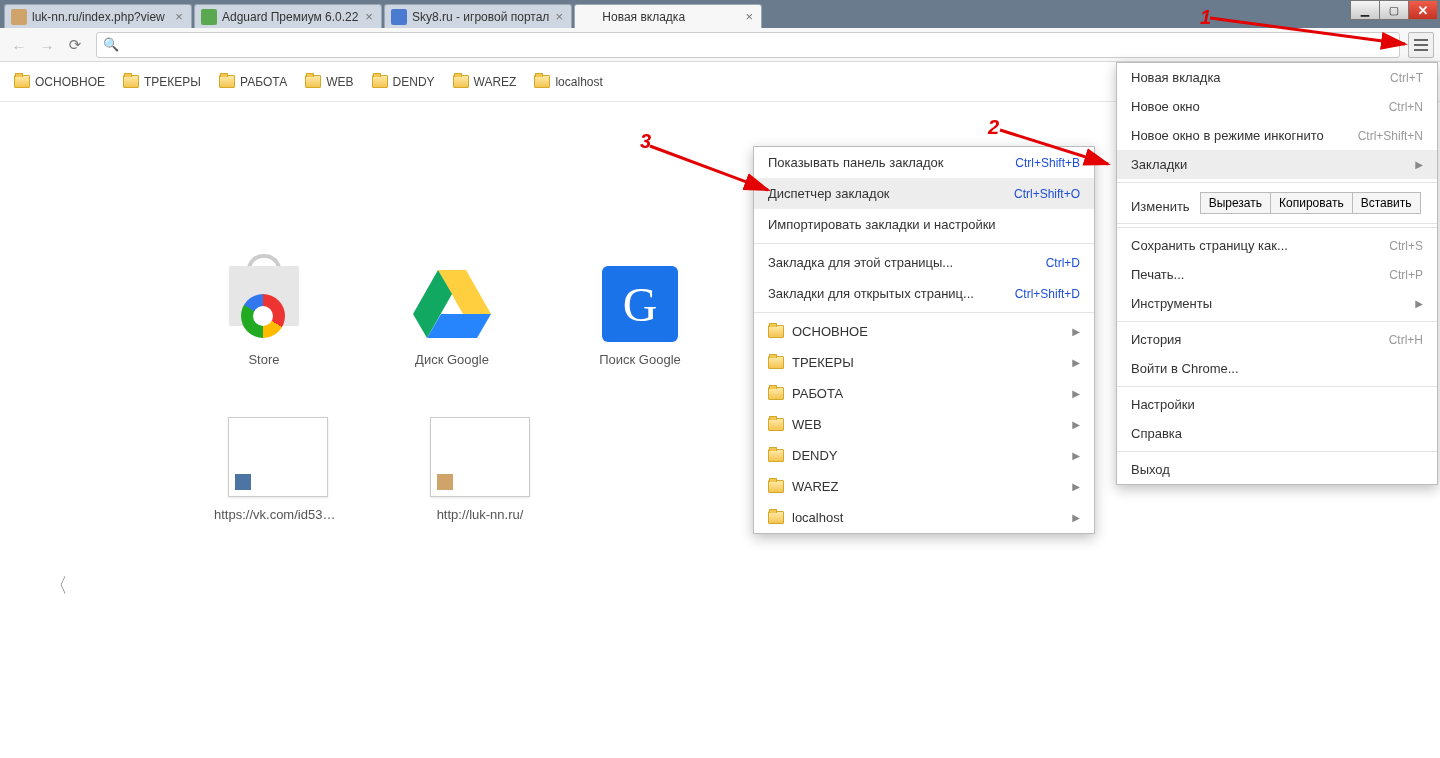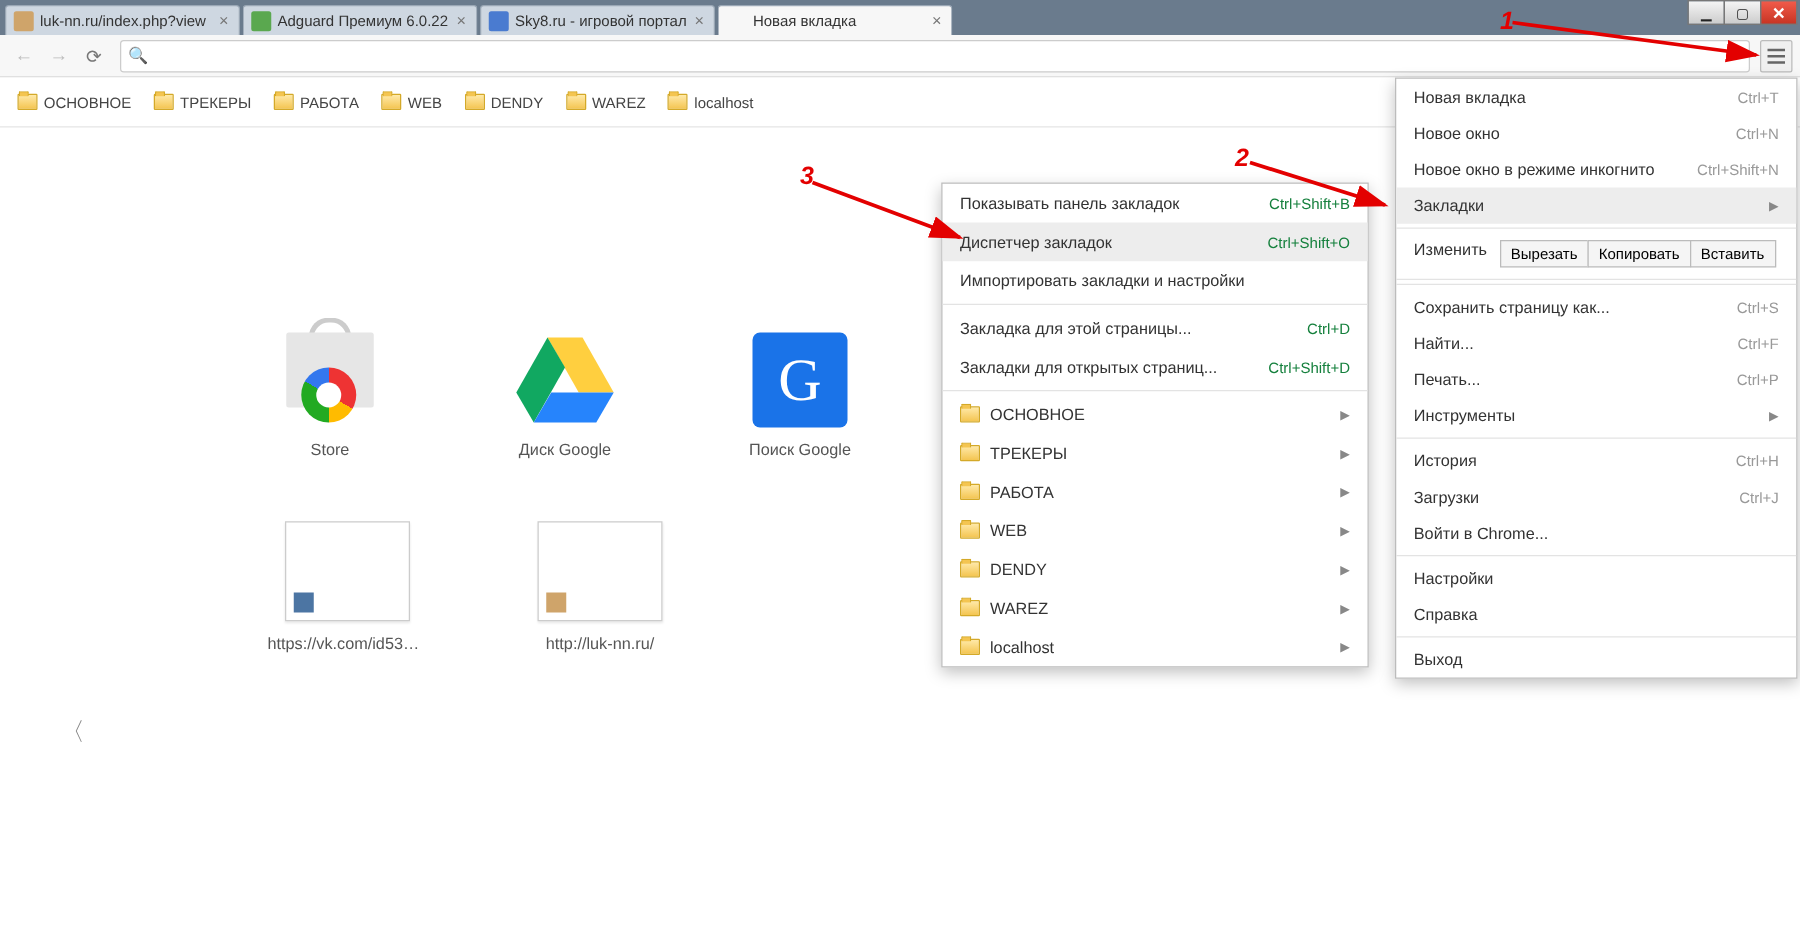--- a/index.html
+++ b/index.html
@@ -38,34 +38,34 @@
 .tile.small .mini{position:absolute;left:6px;bottom:6px;width:16px;height:16px}
 .prev-arrow{position:absolute;left:48px;top:470px;font-size:20px;color:#888}
 
 .menu{position:absolute;top:62px;right:2px;width:322px;background:#fff;border:1px solid #bcbcbc;box-shadow:0 4px 12px rgba(0,0,0,.25);z-index:60;font-size:13px;color:#333}
 .mi{height:29px;display:flex;align-items:center;padding:0 14px;justify-content:space-between}
 .mi .lbl{flex:1}
 .mi .sc{color:#999;font-size:12px}
 .mi .arrow{color:#888;font-size:10px;margin-left:6px}
 .mi.hover{background:#ededed}
 .sep{height:1px;background:#e3e3e3;margin:3px 0}
-.edit-row{display:flex;align-items:flex-start;padding:6px 14px;gap:0}
+.edit-row{display:flex;align-items:flex-end;padding:6px 14px;gap:0}
 .edit-row .elbl{margin-right:10px}
 .edit-row button{font-size:12px;padding:3px 8px;border:1px solid #bbb;background:#f5f5f5;margin-right:-1px}
 .zoom-row{display:flex;align-items:center;padding:6px 14px}
 .zoom-row .zlbl{flex:1}
 .zoom-row .zbtn{width:24px;height:22px;border:1px solid #bbb;background:#f5f5f5;display:flex;align-items:center;justify-content:center;font-size:13px;margin-left:-1px}
 .zoom-row .zval{width:50px;height:22px;border:1px solid #bbb;background:#fff;display:flex;align-items:center;justify-content:center;margin-left:-1px}
 .zoom-row .fsbtn{width:28px;height:22px;border:1px solid #bbb;background:#f5f5f5;margin-left:8px;display:flex;align-items:center;justify-content:center;font-size:11px}
 
 .submenu{position:absolute;top:146px;left:753px;width:342px;background:#fff;border:1px solid #bcbcbc;box-shadow:0 4px 12px rgba(0,0,0,.25);z-index:70;font-size:13px}
 .smi{height:31px;display:flex;align-items:center;padding:0 14px;justify-content:space-between}
 .smi.hover{background:#ededed}
 .smi .lbl{flex:1;display:flex;align-items:center;gap:8px}
-.smi .sc{color:#15803d;font-size:12px}
+.smi .sc{color:#1d4ed8;font-size:12px}
 .smi .arrow{color:#888;font-size:10px;margin-left:6px}
 
 .anno{position:absolute;color:#e30000;font-family:Arial;font-style:italic;font-size:20px;font-weight:bold;z-index:200}
 svg.arrow-svg{position:absolute;z-index:190;overflow:visible}
 
 .ico-store{width:90px;height:88px;position:relative}
 .ico-store .bag{position:absolute;top:12px;left:10px;width:70px;height:60px;background:#e6e6e6;border-radius:2px}
 .ico-store .handle{position:absolute;top:0;left:28px;width:34px;height:20px;border:4px solid #ccc;border-bottom:none;border-radius:16px 16px 0 0}
 .ico-store .ball{position:absolute;bottom:4px;left:22px;width:44px;height:44px;border-radius:50%;background:conic-gradient(#e33 0 120deg,#fb0 120deg 180deg,#2a2 180deg 300deg,#37e 300deg 360deg)}
 .ico-store .ball::after{content:"";position:absolute;inset:12px;background:#fff;border-radius:50%}
@@ -227,39 +227,31 @@
     <button>Копировать</button>
     <button>Вставить</button>
   </div>
   <div class="sep"></div>
   <div class="sep"></div>
   <div class="mi">
       <span class="lbl">Сохранить страницу как...</span>
       <span class="sc">Ctrl+S</span>
     </div>
   <div class="mi">
-      <span class="lbl">Найти...</span>
-      <span class="sc">Ctrl+F</span>
-    </div>
-  <div class="mi">
       <span class="lbl">Печать...</span>
       <span class="sc">Ctrl+P</span>
     </div>
   <div class="mi">
       <span class="lbl">Инструменты</span>
       <span class="arrow">▶</span>
     </div>
   <div class="sep"></div>
   <div class="mi">
       <span class="lbl">История</span>
       <span class="sc">Ctrl+H</span>
-    </div>
-  <div class="mi">
-      <span class="lbl">Загрузки</span>
-      <span class="sc">Ctrl+J</span>
     </div>
   <div class="mi">
       <span class="lbl">Войти в Chrome...</span>
     </div>
   <div class="sep"></div>
   <div class="mi">
       <span class="lbl">Настройки</span>
     </div>
   <div class="mi">
       <span class="lbl">Справка</span>

